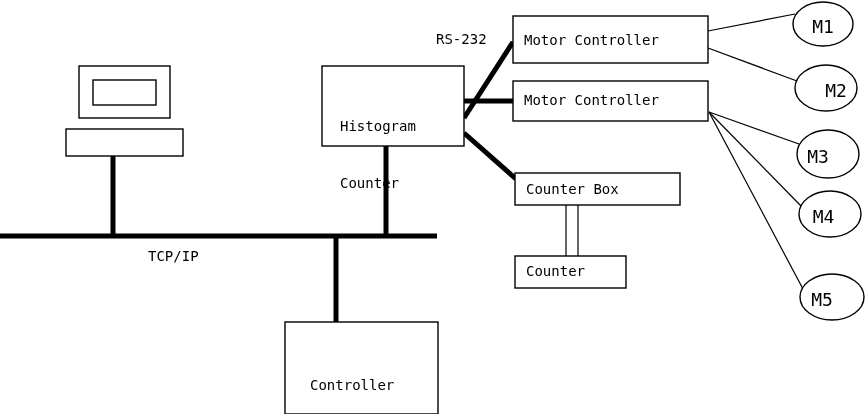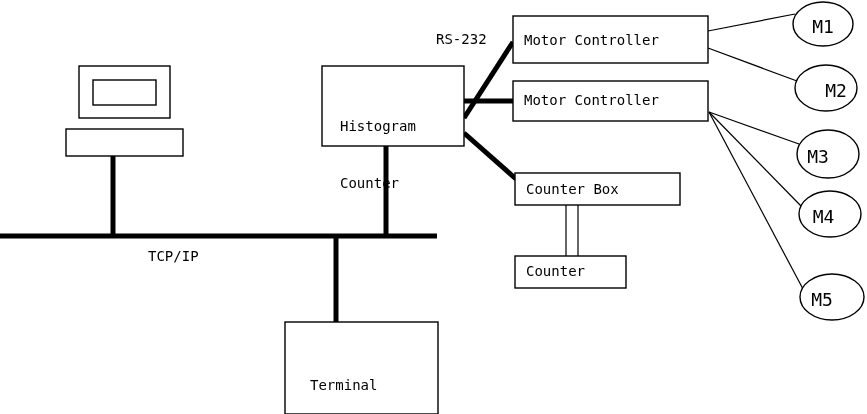--- a/index.html
+++ b/index.html
@@ -104,21 +104,21 @@
 
   <div class="lbl" style="left:524px; top:32px;">Motor Controller</div>
 
   <div class="lbl" style="left:524px; top:92px;">Motor Controller</div>
 
   <div class="lbl" style="left:526px; top:181px;">Counter Box</div>
 
   <div class="lbl" style="left:526px; top:263px;">Counter</div>
 
   <div class="lbl two-line" style="left:310px; top:338px;">
-    <div>Terminal</div>
+    <div>Controller</div>
     
   </div>
 
   <div id="motor-labels">
       <div class="motor-lbl" style="left: 793px; top: 16px; width: 60px;">M1</div>
       <div class="motor-lbl" style="left: 795px; top: 80px; width: 82px;">M2</div>
       <div class="motor-lbl" style="left: 797px; top: 146px; width: 42px;">M3</div>
       <div class="motor-lbl" style="left: 799px; top: 206px; width: 49px;">M4</div>
       <div class="motor-lbl" style="left: 800px; top: 289px; width: 44px;">M5</div>
     </div>

